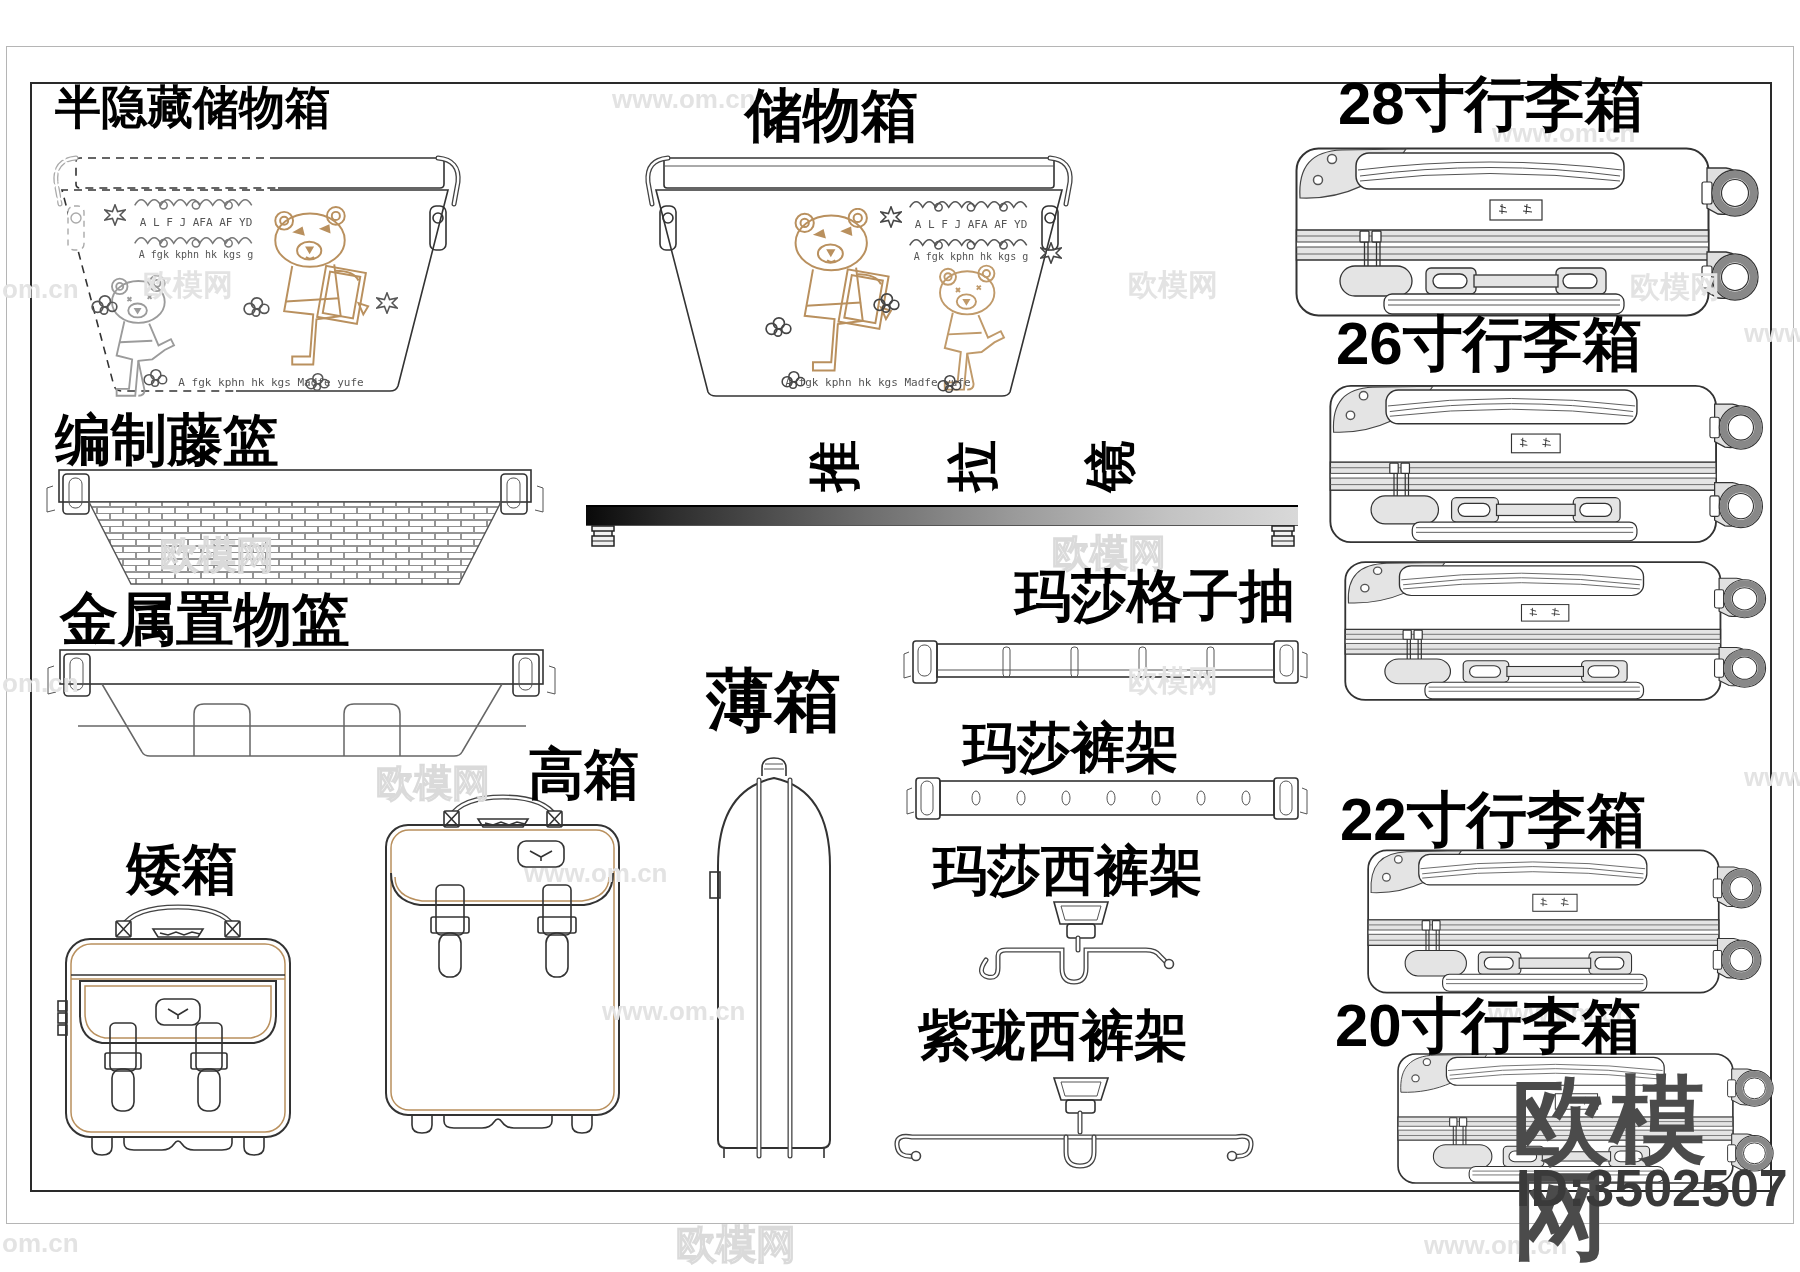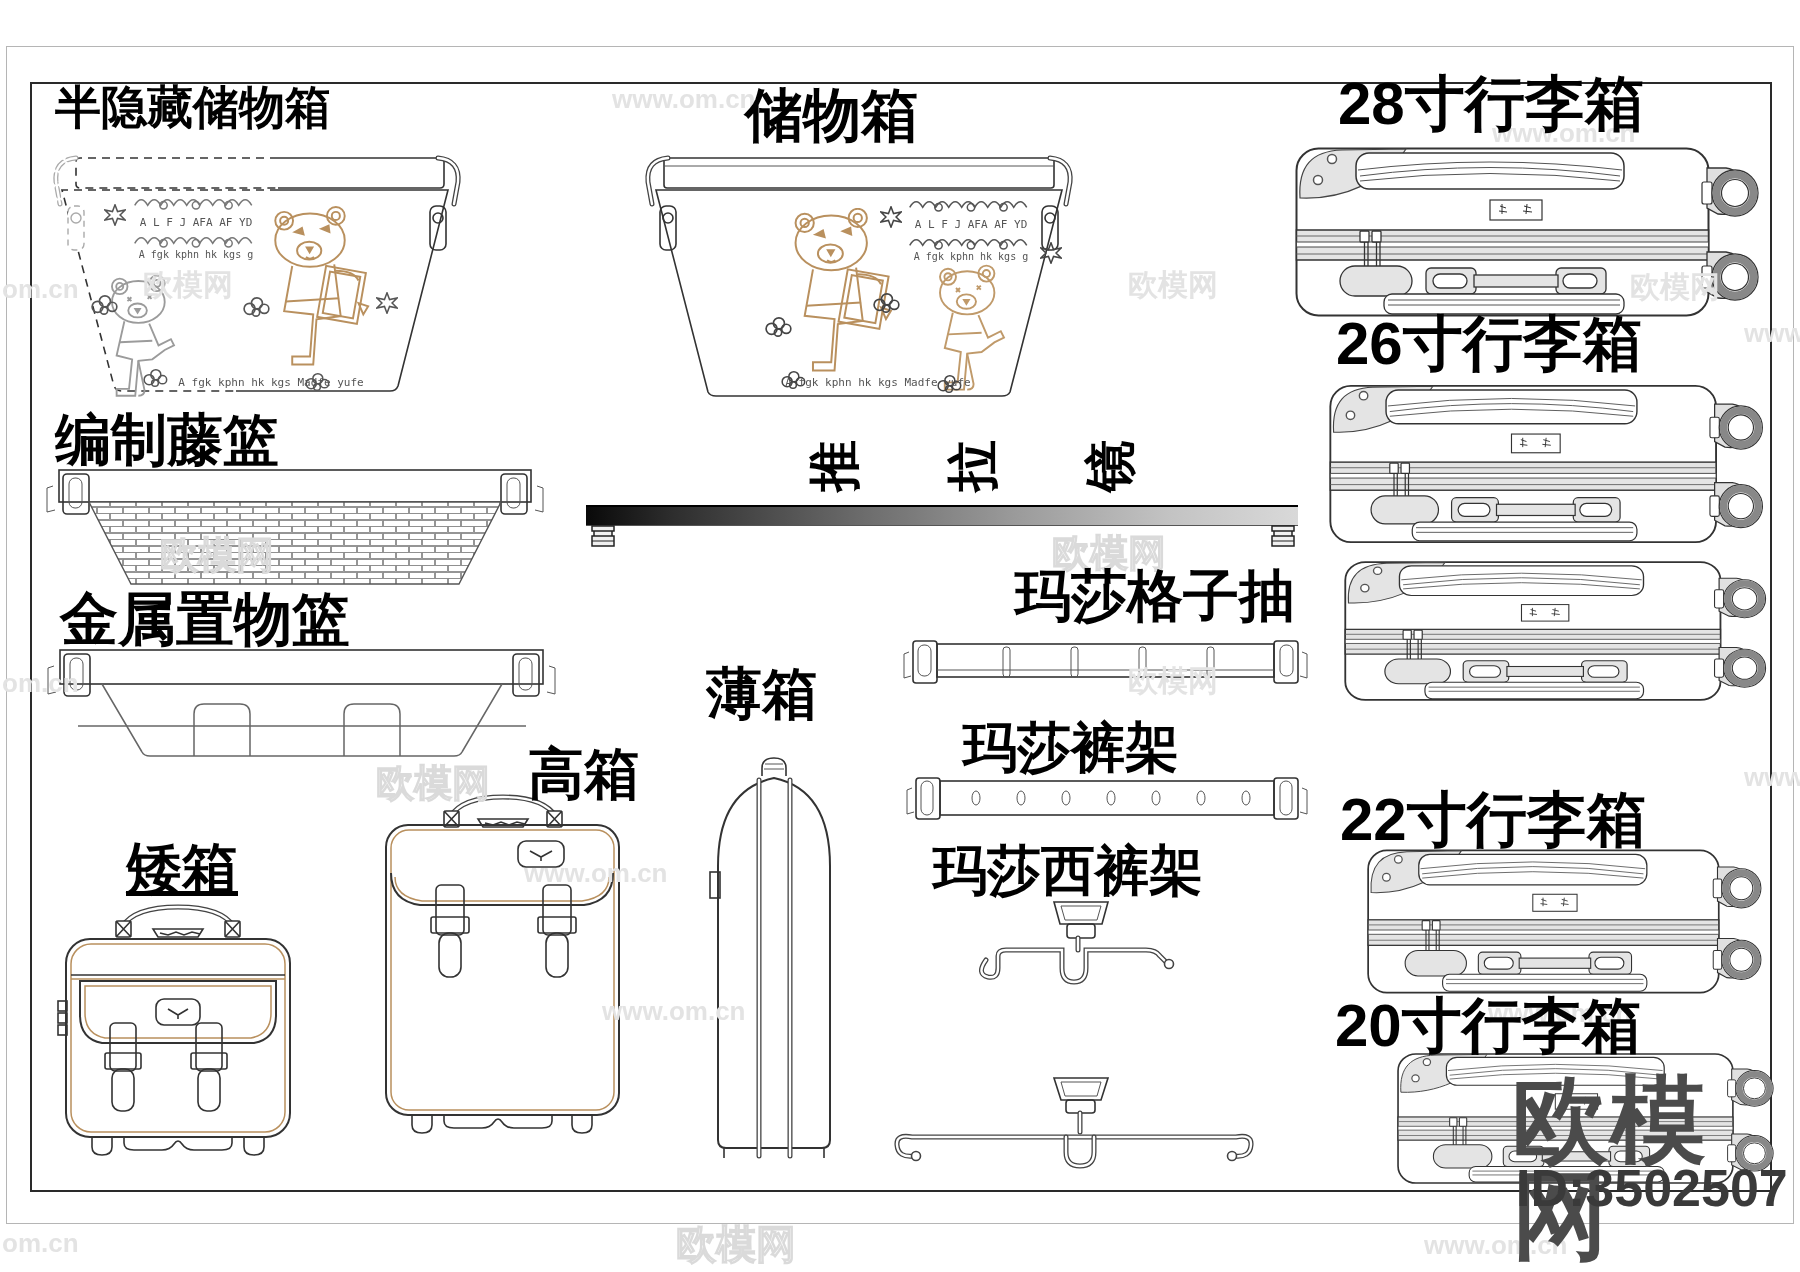--- a/index.html
+++ b/index.html
@@ -29,23 +29,23 @@
   .mirror-cap{position:absolute;z-index:3;}
   #logo{position:absolute;left:1512px;top:1072px;z-index:10;font-size:96px;font-weight:700;
         color:var(--logo,#4b4b4b);letter-spacing:2px;line-height:1;}
   #page-id{position:absolute;left:1516px;top:1162px;z-index:10;font-size:52px;color:#3a3a3a;line-height:1;font-weight:bold;}
   .svgtext{font-family:"DejaVu Sans Mono","Liberation Mono",monospace;fill:#555;}
   
   #lbl-semi{left:55px;top:84px;font-size:46px;}
   #lbl-storage{left:745px;top:86px;font-size:58px;}
   #lbl-woven{left:55px;top:412px;font-size:56px;}
   #lbl-metal{left:60px;top:590px;font-size:58px;}
-  #lbl-short{left:126px;top:841px;font-size:56px;text-decoration:underline;}
+  #lbl-short{left:126px;top:841px;font-size:56px;}
   #lbl-tall{left:528px;top:746px;font-size:56px;}
-  #lbl-thin{left:706px;top:666px;font-size:56px;}
+  #lbl-thin{left:706px;top:666px;font-size:68px;}
   #lbl-drawer{left:1015px;top:568px;font-size:56px;text-align:right;}
   #lbl-pants{left:963px;top:720px;font-size:54px;}
   #lbl-trouser{left:933px;top:843px;font-size:54px;}
   #lbl-zilong{left:918px;top:1008px;font-size:54px;}
   #lbl-lug28{left:1338px;top:74px;font-size:60px;}
   #lbl-lug26{left:1336px;top:314px;font-size:60px;}
   #lbl-lug24{left:1336px;top:548px;font-size:60px;}
   #lbl-lug22{left:1340px;top:790px;font-size:60px;}
   #lbl-lug20{left:1335px;top:996px;font-size:60px;}
   
@@ -198,20 +198,21 @@
   <div class="lbl" id="lbl-semi">半隐藏储物箱</div>
   <div class="lbl" id="lbl-storage">储物箱</div>
   <div class="lbl" id="lbl-woven">编制藤篮</div>
   <div class="lbl" id="lbl-metal">金属置物篮</div>
   <div class="lbl" id="lbl-short">矮箱</div>
   <div class="lbl" id="lbl-tall">高箱</div>
   <div class="lbl" id="lbl-thin">薄箱</div>
   <div class="lbl" id="lbl-drawer">玛莎格子抽</div>
   <div class="lbl" id="lbl-pants">玛莎裤架</div>
   <div class="lbl" id="lbl-trouser">玛莎西裤架</div>
+  <div class="lbl" id="lbl-zilong">紫珑西裤架</div>
   <div class="lbl" id="lbl-lug28">28寸行李箱</div>
   <div class="lbl" id="lbl-lug26">26寸行李箱</div>
   <div class="lbl" id="lbl-lug22">22寸行李箱</div>
   <div class="lbl" id="lbl-lug20">20寸行李箱</div>
 
   <div class="draw" id="dr-semi">
     <svg width="420" height="250" viewBox="0 0 420 250">
       <path class="ln dash" d="M232,12 L34,12 Q30,12 30,16 L30,38 Q30,42 34,42 L232,42"></path>
       <path class="ln" d="M232,12 L394,12 Q398,12 398,16 L398,38 Q398,42 394,42 L232,42"></path>
       <path class="ln dash" d="M232,44 L16,44 L68,240 Q70,245 76,245 L190,245"></path>

